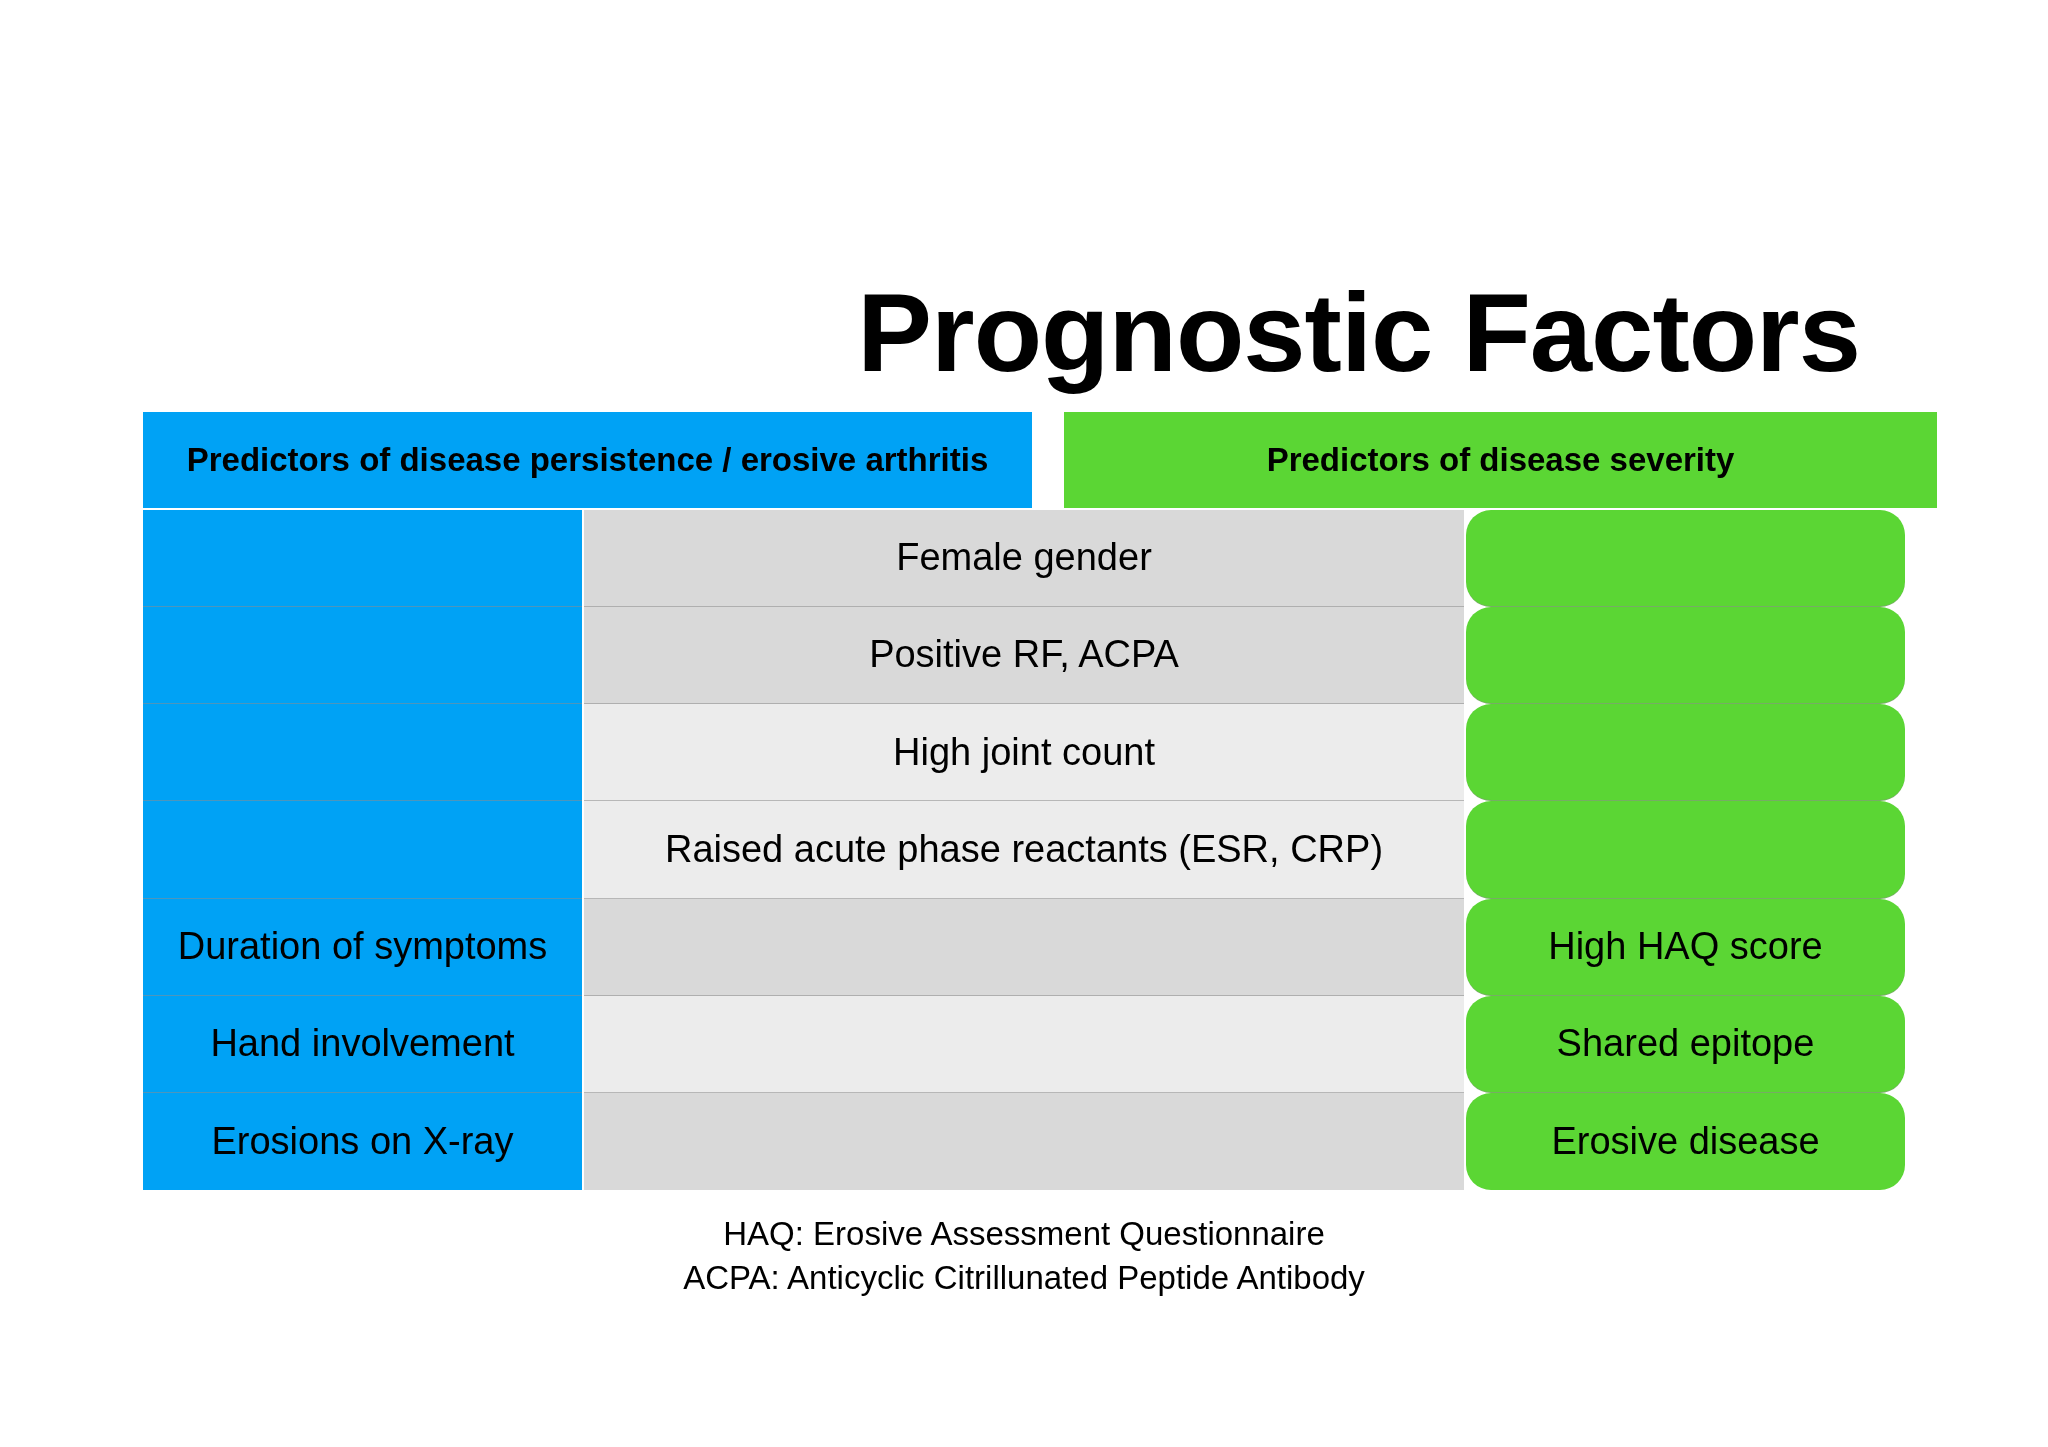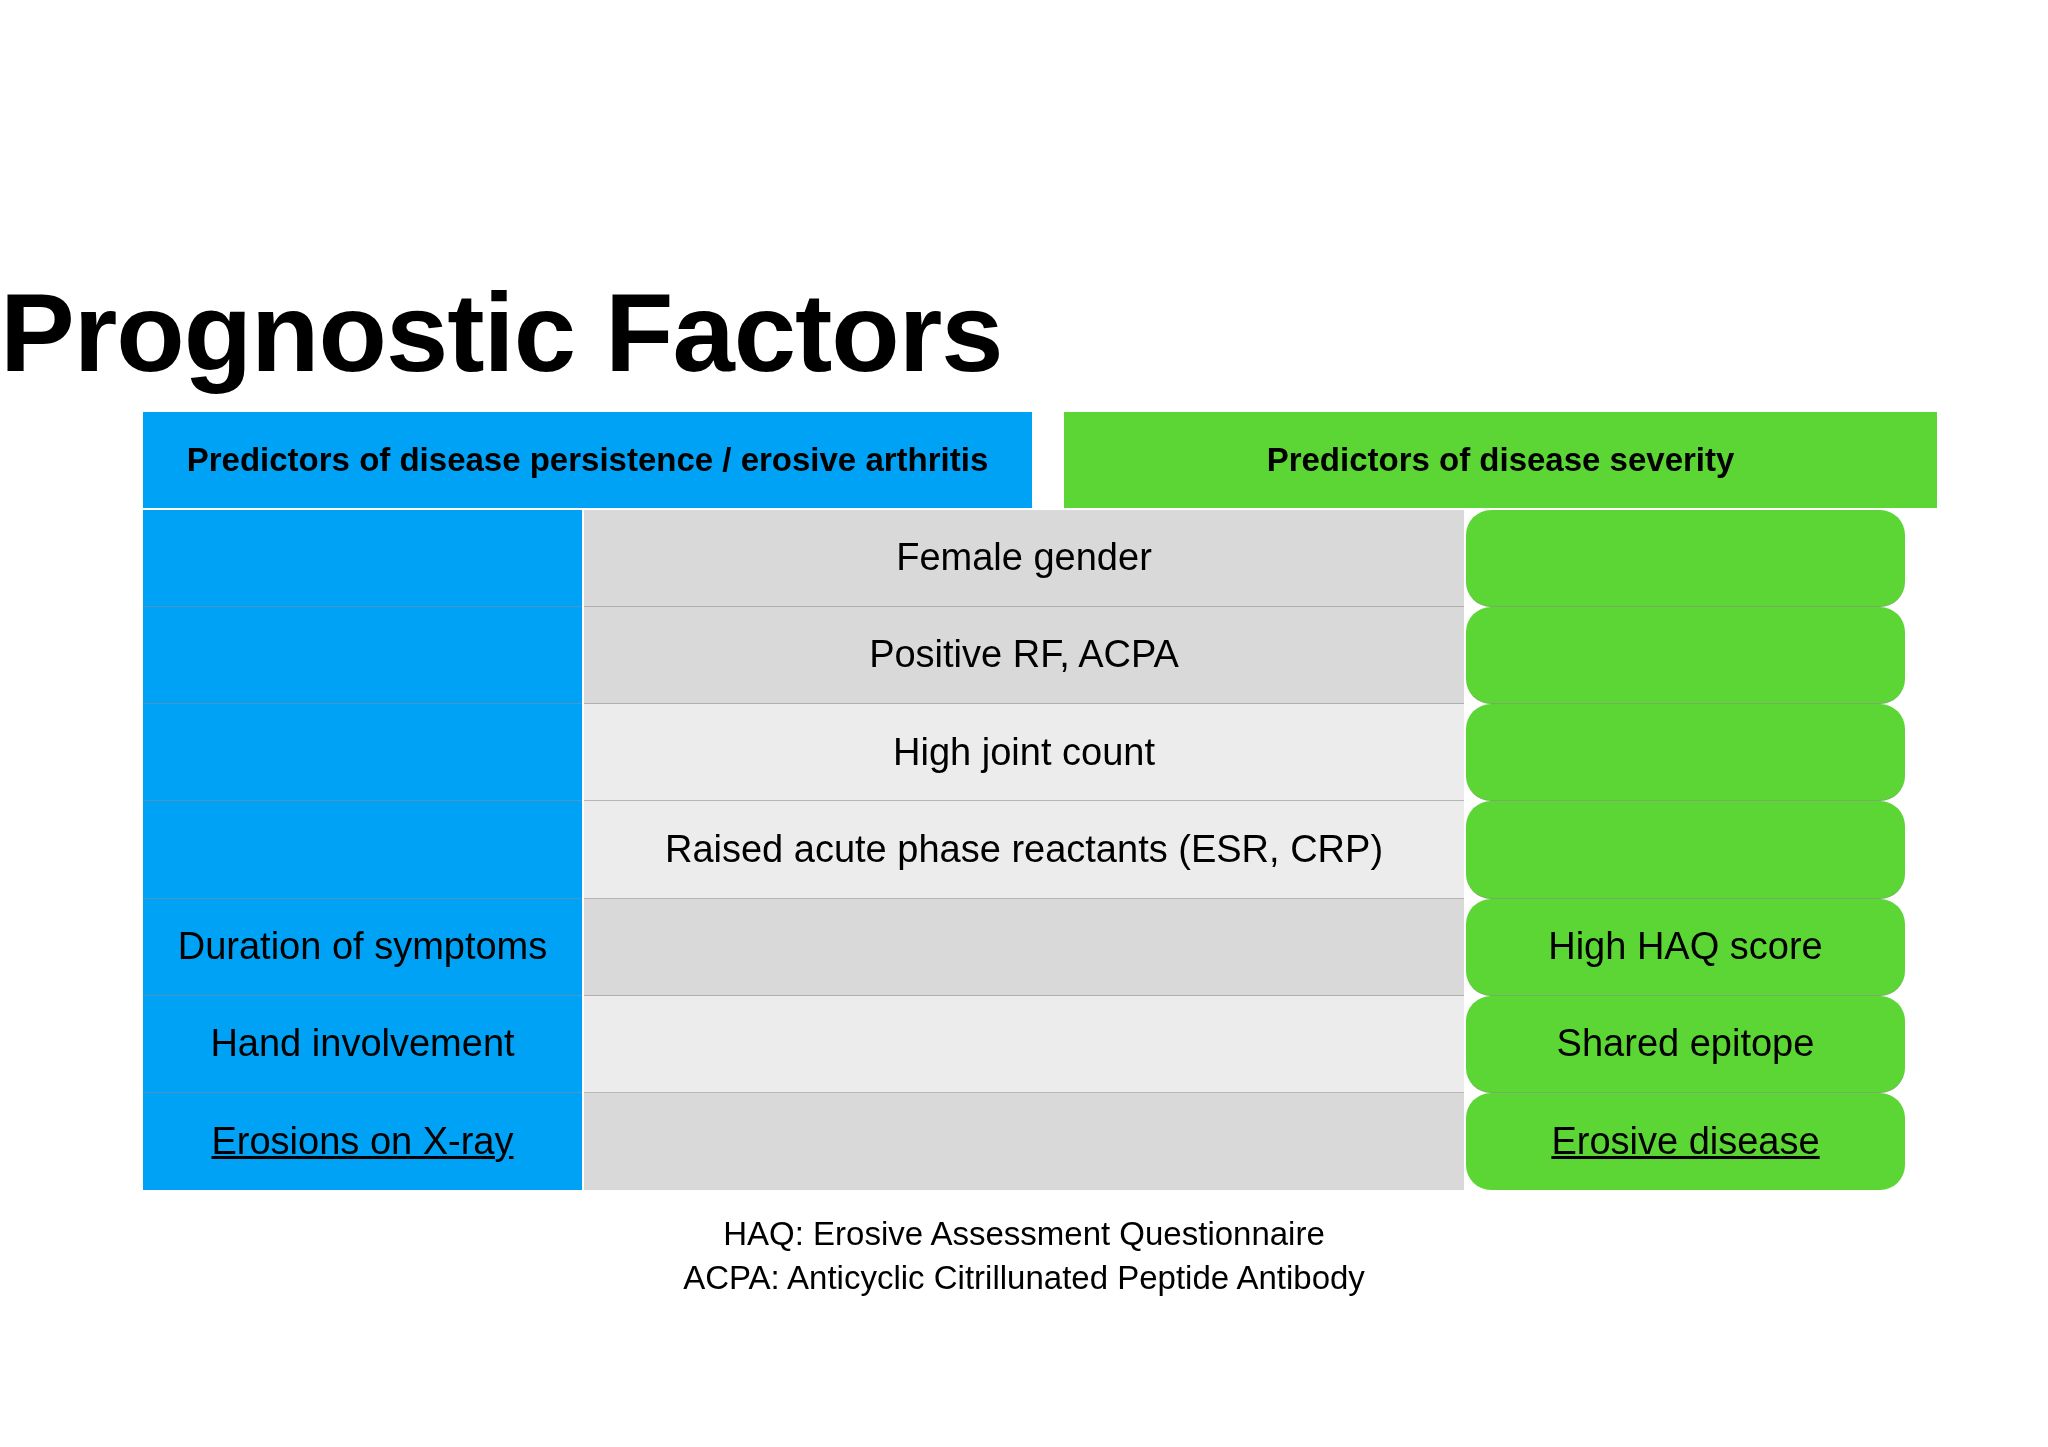--- a/index.html
+++ b/index.html
@@ -15,21 +15,21 @@
     color: #000000;
     overflow: hidden;
   }
 
   
   .slide-title {
     position: absolute;
     left: 0;
     top: 196px;
     width: 1860px;
-    text-align: left;
+    text-align: right;
     font-size: 112px;
     font-weight: bold;
     letter-spacing: -1px;
     line-height: 1.1;
     white-space: nowrap;
   }
 
   
   .table-wrap {
     position: absolute;
@@ -99,21 +99,21 @@
     height: 97.14px;
     display: flex;
     align-items: center;
     justify-content: center;
     text-align: center;
     font-size: 38px;
     line-height: 1.2;
     padding: 0 8px;
     border-bottom: 1.5px solid rgba(140,140,140,0.55);
   }
-  .cell:last-child { border-bottom: none; text-decoration: underline; }
+  .cell:last-child { border-bottom: none; }
 
   .col-left  .cell { background: #00A2F5; }
   .col-right .cell { background: #5BD634; border-radius: 25px; }
 
   .col-mid .cell.dark  { background: #D9D9D9; }
   .col-mid .cell.light { background: #ECECEC; }
 
   .cell.empty { color: transparent; }
 
   

